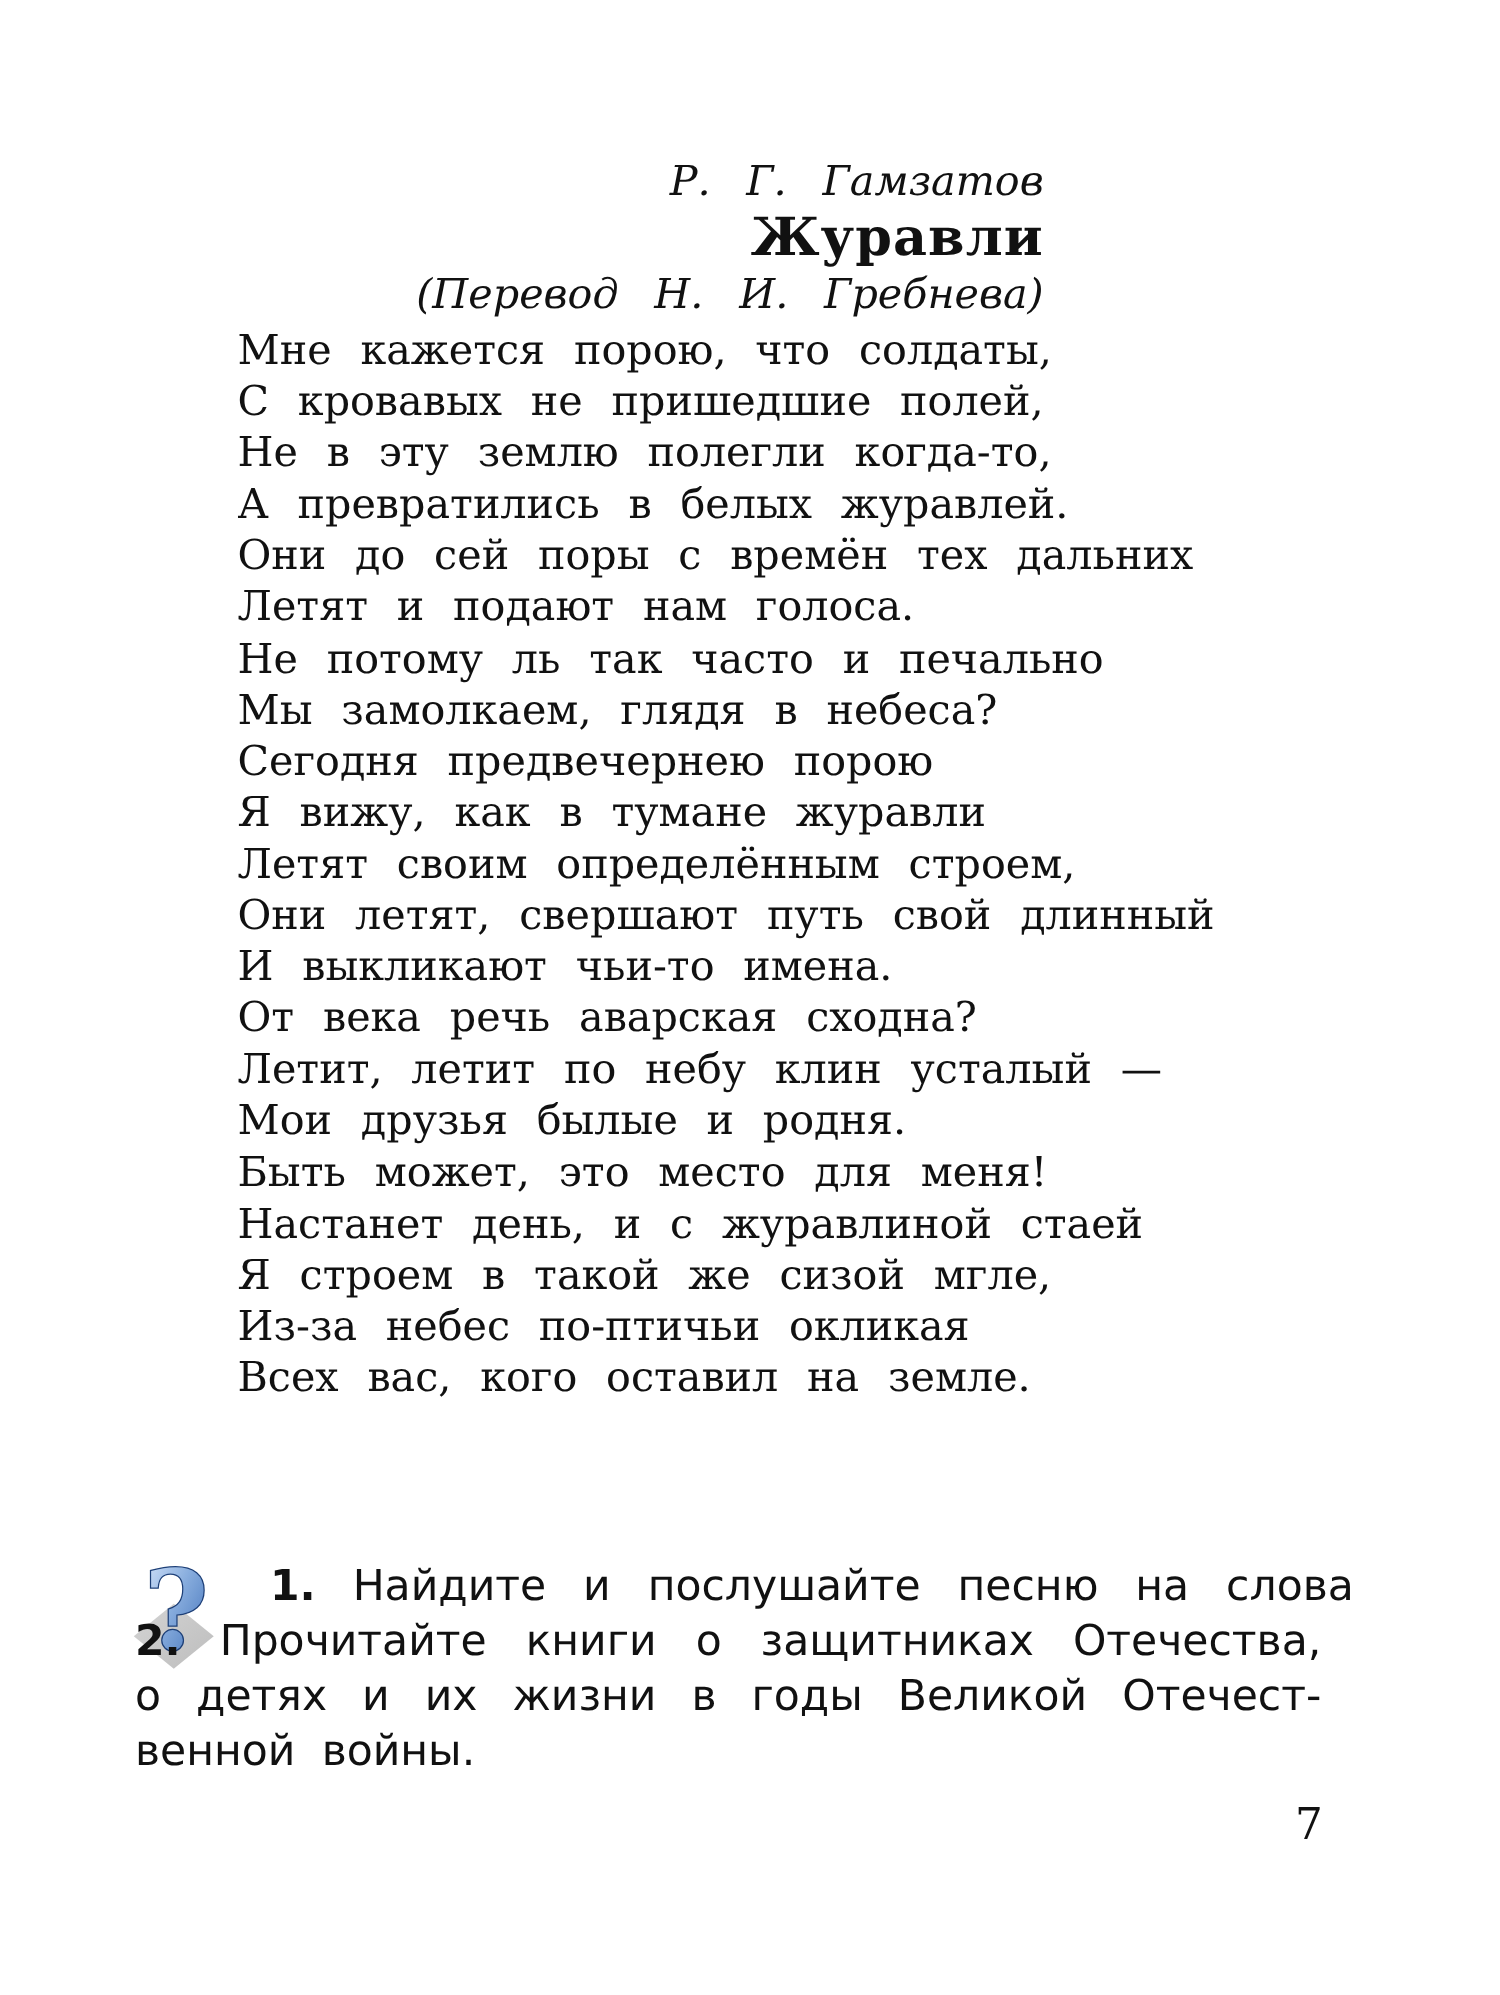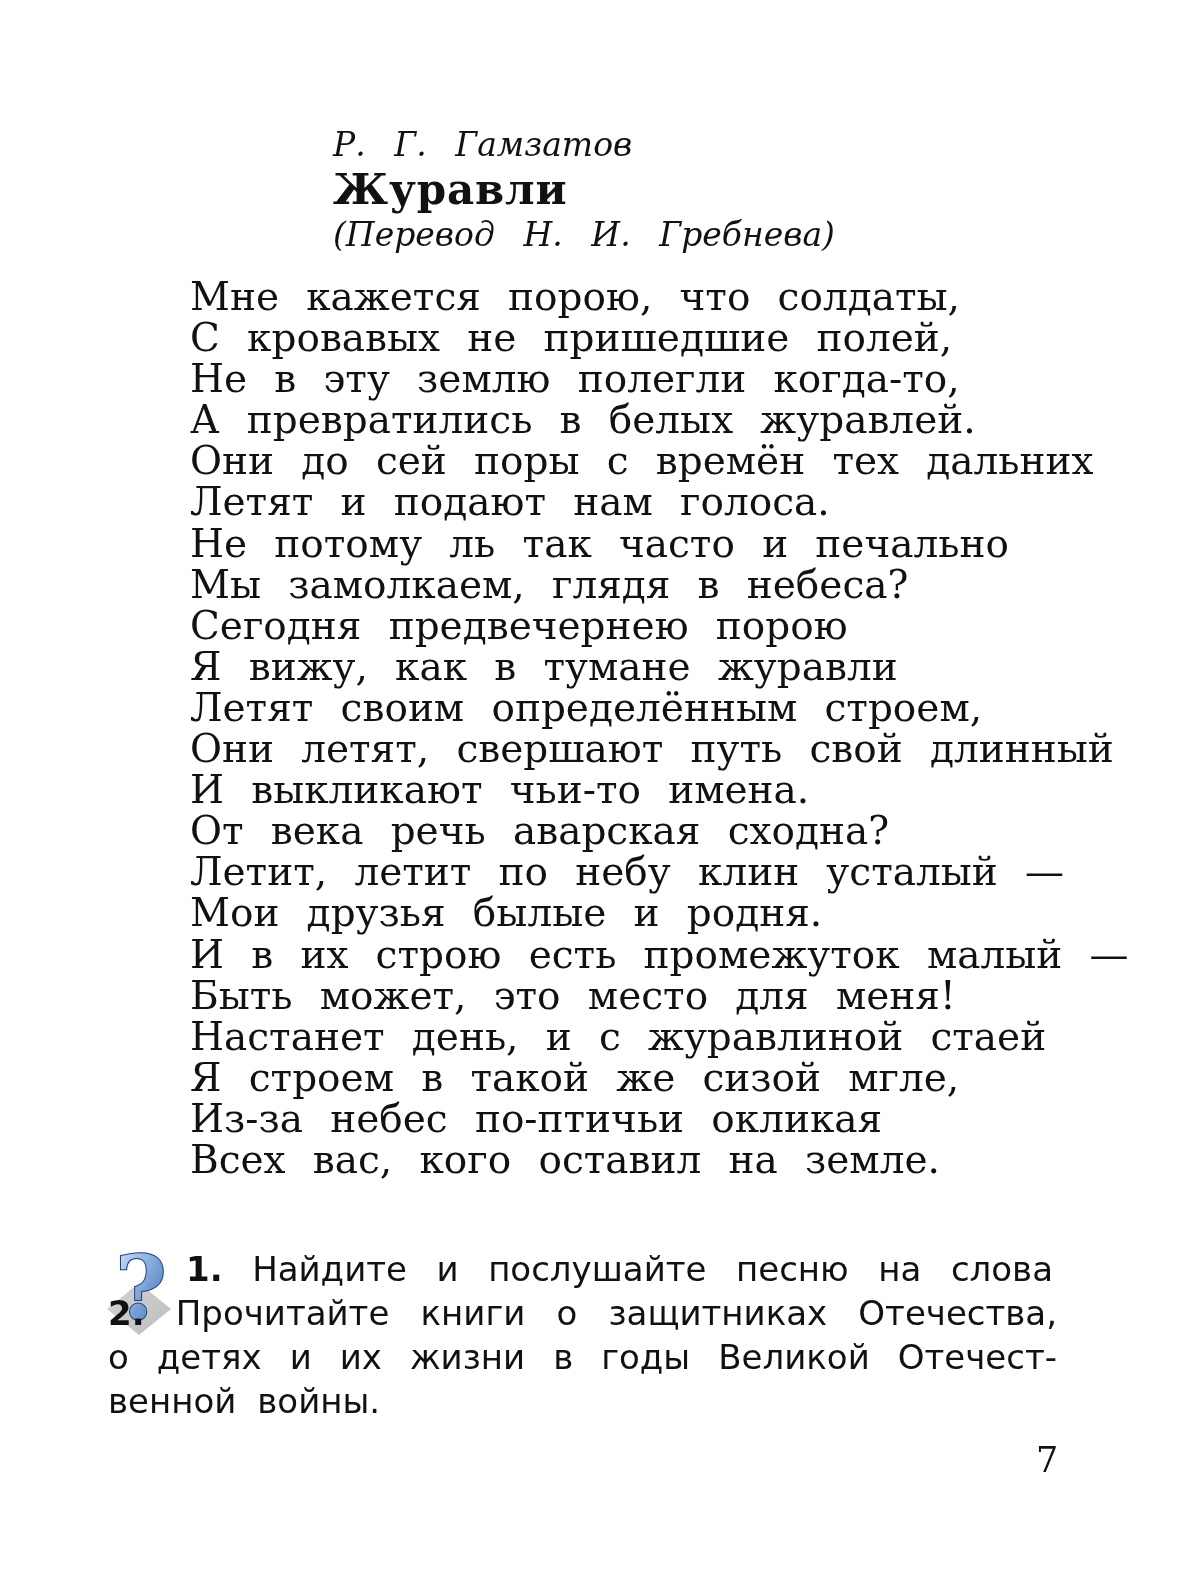--- a/index.html
+++ b/index.html
@@ -13,42 +13,43 @@
     overflow: hidden;
   }
 
   
   .header {
     position: absolute;
     left: 333px;
     top: 122px;
     font-size: 33px;
     line-height: 45px;
+    text-align: right;
   }
   .header .author {
     font-style: italic;
     word-spacing: 0.55em;
   }
   .header .title {
     font-weight: bold;
     font-size: 42px;
     letter-spacing: 0.02em;
   }
   .header .translation {
     font-style: italic;
     word-spacing: 0.55em;
   }
 
   
   .poem {
     position: absolute;
     left: 190px;
-    top: 276px;
+    top: 259px;
     width: 920px;
-    font-size: 39px;
+    font-size: 33px;
     line-height: 41.1px;
     word-spacing: 0.38em;
     white-space: nowrap;
   }
 
   
   .icon-q {
     position: absolute;
     left: 103px;
     top: 1247px;
@@ -58,21 +59,21 @@
   .tasks {
     position: absolute;
     left: 108px;
     top: 1249px;
     width: 949px;
     font-family: "DejaVu Sans", "Liberation Sans", sans-serif;
     font-size: 34px;
     color: #111111;
   }
   .task-1 {
-    margin-left: 78px;
+    margin-left: 108px;
     width: 867px;
   }
   .tline {
     height: 44px;
     overflow: hidden;
     word-spacing: 0.3em;
   }
   .jline { text-align: justify; }
   .jline::after {
     content: "";
@@ -112,21 +113,20 @@
     <div>Не потому ль так часто и печально</div>
     <div>Мы замолкаем, глядя в небеса?</div>
     <div>Сегодня предвечернею порою</div>
     <div>Я вижу, как в тумане журавли</div>
     <div>Летят своим определённым строем,</div>
     <div>Они летят, свершают путь свой длинный</div>
     <div>И выкликают чьи-то имена.</div>
     <div>От века речь аварская сходна?</div>
     <div>Летит, летит по небу клин усталый —</div>
     <div>Мои друзья былые и родня.</div>
-    <div>И в их строю есть промежуток малый —</div>
     <div>Быть может, это место для меня!</div>
     <div>Настанет день, и с журавлиной стаей</div>
     <div>Я строем в такой же сизой мгле,</div>
     <div>Из-за небес по-птичьи окликая</div>
     <div>Всех вас, кого оставил на земле.</div>
   </div>
 
   <svg class="icon-q" width="72" height="92" viewBox="0 0 72 92" aria-hidden="true">
     <defs>
       <linearGradient id="qgrad" x1="0" y1="0" x2="1" y2="1">

